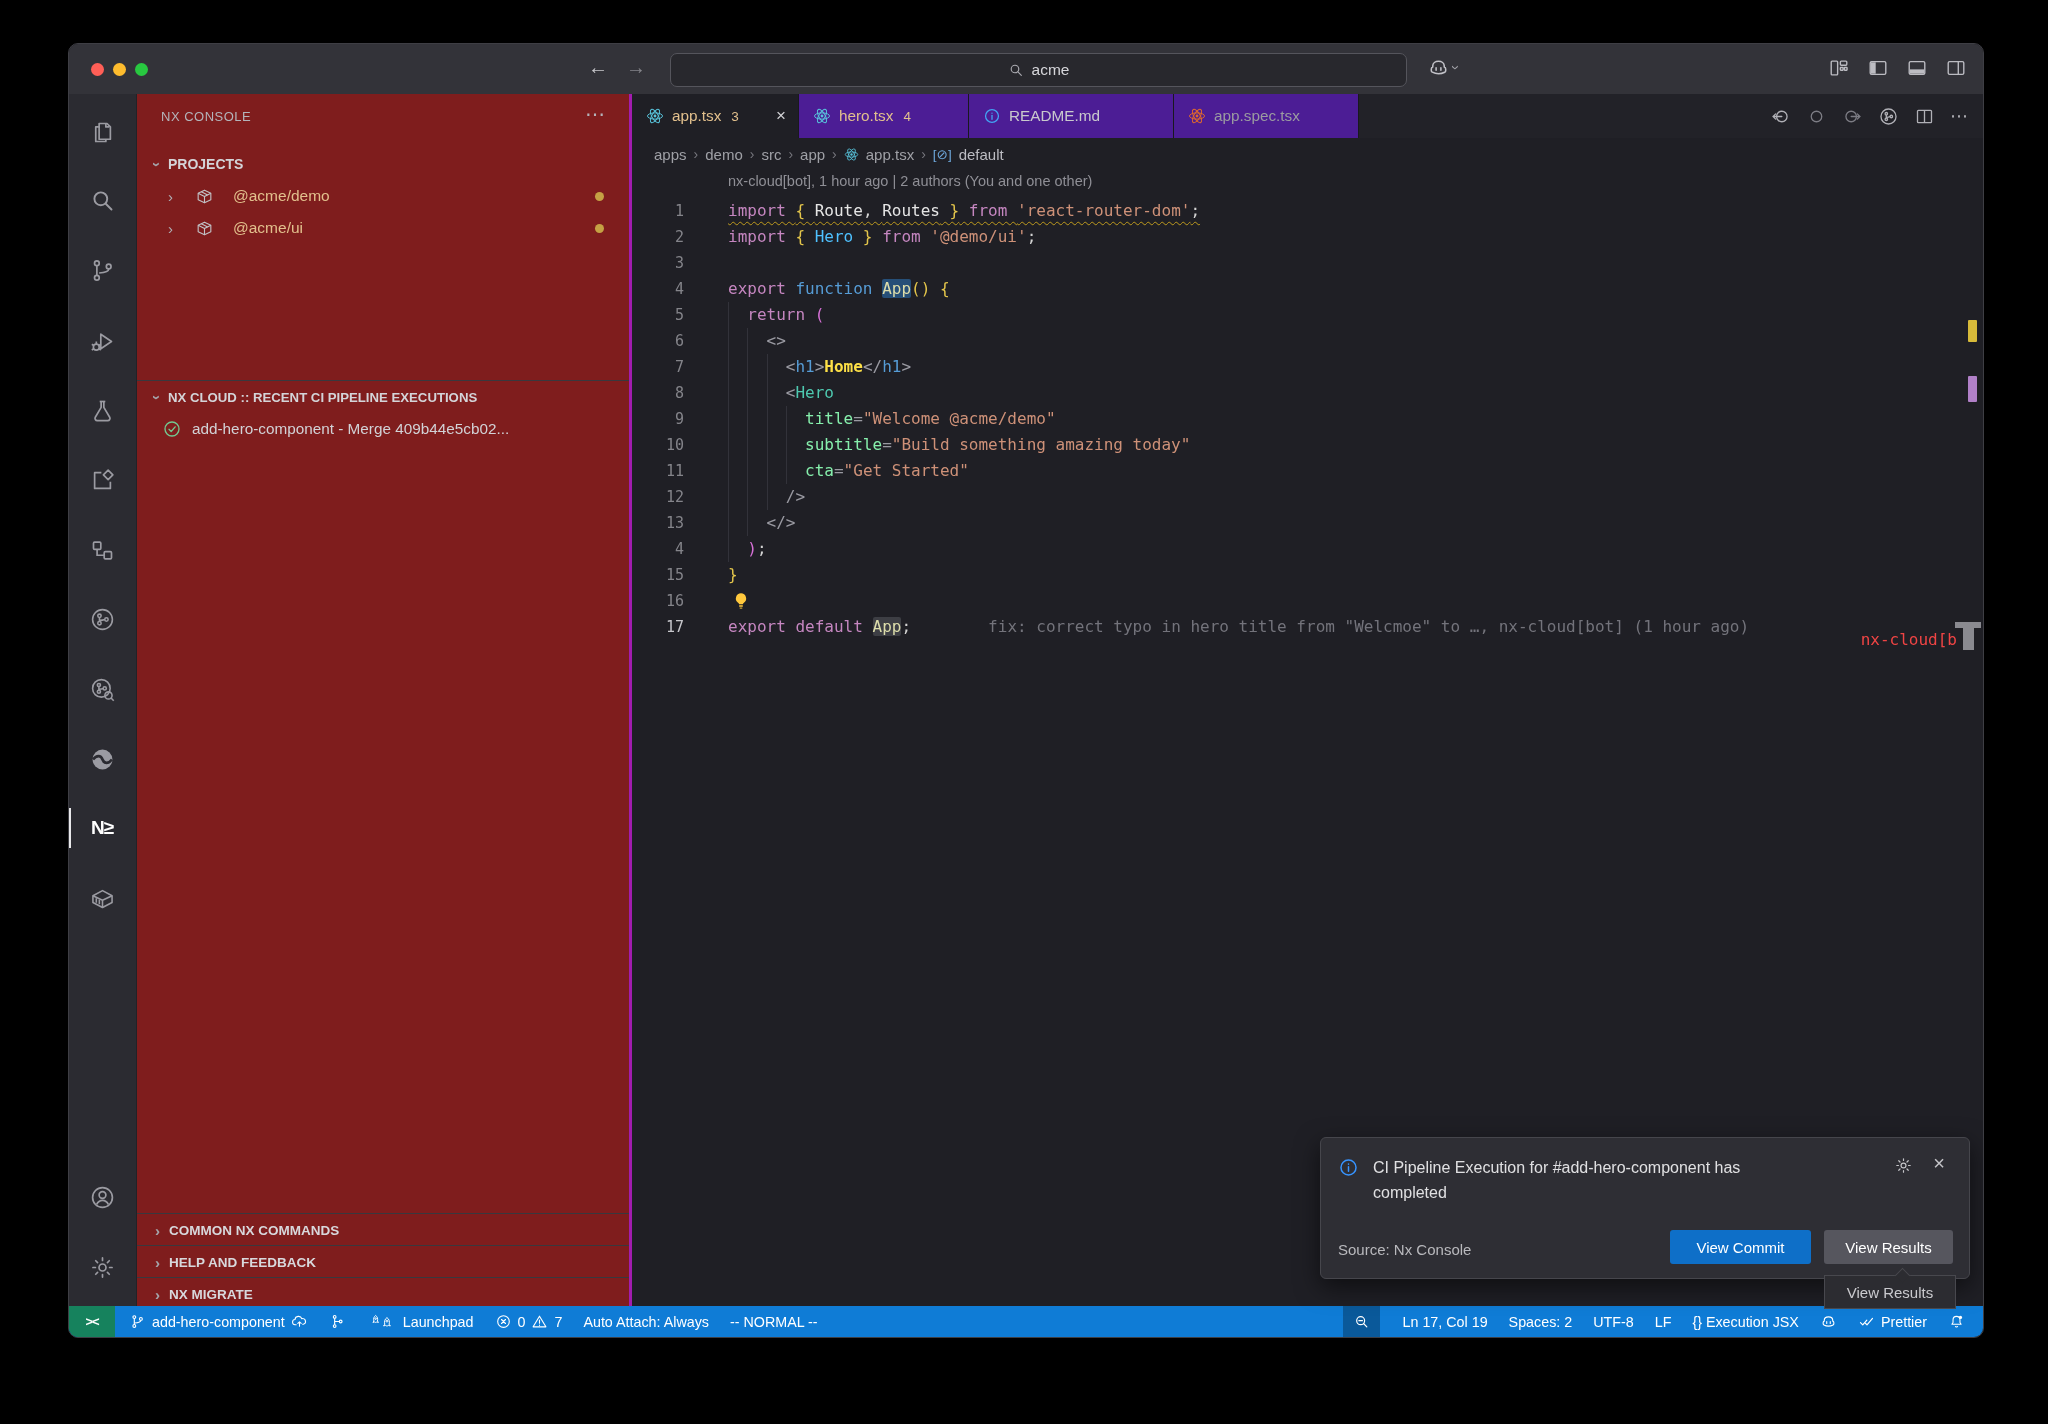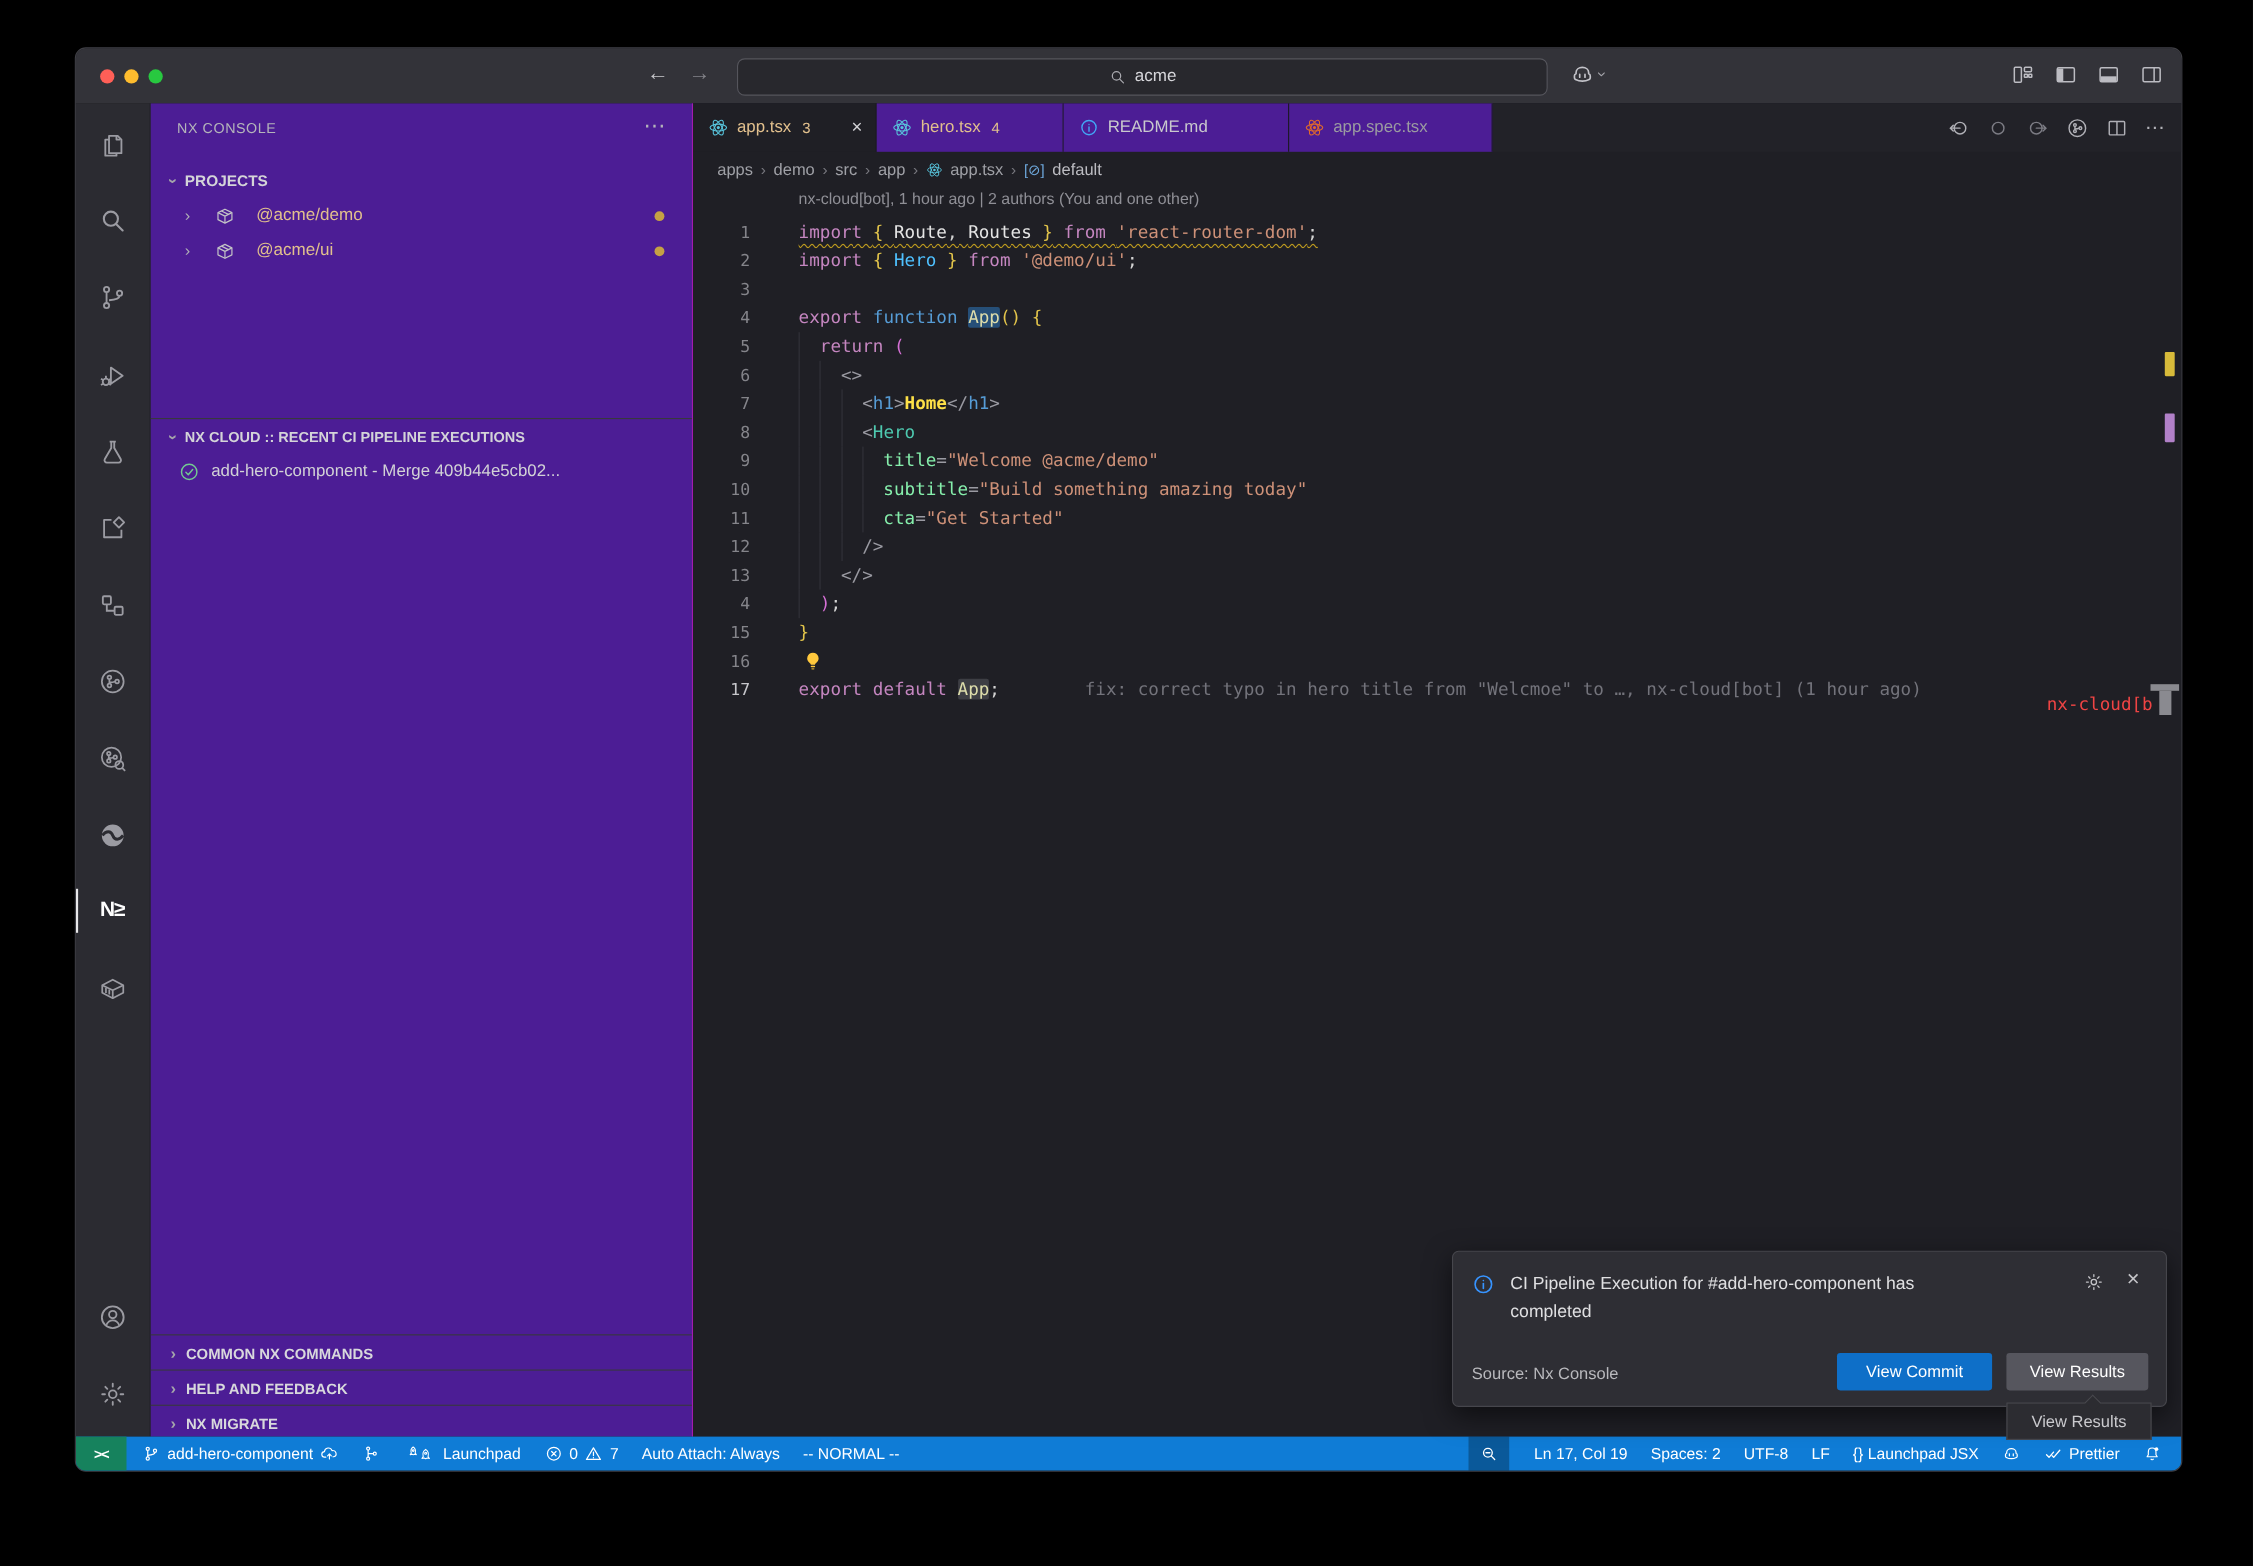--- a/index.html
+++ b/index.html
@@ -19,21 +19,21 @@
   .chev{display:inline-block;font-size:15px;color:#a5a5ab}
   .chev.down{transform:rotate(90deg)}
   
   .main{position:absolute;top:50px;bottom:31px;left:0;right:0;display:flex}
   .activitybar{width:67px;background:#2b2b31;position:relative;flex:none;border-right:1px solid #222227}
   .ab-item{position:absolute;left:9px;width:48px;height:48px;display:flex;align-items:center;justify-content:center;color:#9b9ba2;cursor:pointer}
   .ab-item .ic{width:27px;height:27px}
   .ab-item.active{color:#e8e8ea}
   .ab-item.active::before{content:"";position:absolute;left:-9px;top:4px;width:2px;height:40px;background:#e8e8ea}
   .nxlogo{font-weight:bold;font-size:19px;letter-spacing:-1px;color:#fff}
-  .sidebar{width:492px;background:#4c1d95;position:relative;flex:none;border-right:1px solid #a21caf;overflow:hidden}
+  .sidebar{width:492px;background:#7f1d1d;position:relative;flex:none;border-right:3px solid #a21caf;overflow:hidden}
   .pane-title{position:absolute;top:0;left:0;right:0;height:44px}
   .pane-title .t{position:absolute;left:24px;top:15px;font-size:13px;letter-spacing:.5px;color:#b4b4ba}
   .pane-title .more{position:absolute;right:24px;top:8px;font-size:20px;color:#b4b4ba;cursor:pointer}
   .sec-head{position:absolute;left:0;right:0;height:30px;display:flex;align-items:center;gap:8px;padding-left:18px;color:#d4d4d8;font-weight:bold;font-size:14px;cursor:pointer}
   .sec-head.small{font-size:13.2px}
   .tree-row{position:absolute;left:0;right:0;height:32px;display:flex;align-items:center;cursor:pointer}
   .tree-row .chevr{position:absolute;left:31px;color:#b0b0b6;font-size:15px}
   .tree-row .ic.pkg{position:absolute;left:58px;width:19px;height:19px;color:#c2c2c6}
   .tree-row .plabel{position:absolute;left:96px;font-size:15.5px;color:#e2c08d}
   .tree-row .dot{position:absolute;right:25px;width:9px;height:9px;border-radius:50%;background:#c5a144}
@@ -586,21 +586,21 @@
           <div class="sb-item">
             <span>Spaces: 2</span>
           </div>
           <div class="sb-item">
             <span>UTF-8</span>
           </div>
           <div class="sb-item">
             <span>LF</span>
           </div>
           <div class="sb-item">
-            <span>{} Launchpad JSX</span>
+            <span>{} Execution JSX</span>
           </div>
           <div class="sb-item">
             <span class="ic">
               <svg viewBox="0 0 24 24" fill="none" stroke="currentColor" stroke-width="1.6" stroke-linecap="round" stroke-linejoin="round">
                 <path d="M4.5 13.5c0-1 .6-1.8 1.5-2v-1c0-3 2.7-5 6-5s6 2 6 5v1c.9.2 1.5 1 1.5 2v1.8c0 .7-.4 1.3-1 1.6-1.9 1-4.1 1.6-6.5 1.6s-4.6-.6-6.5-1.6c-.6-.3-1-.9-1-1.6z"></path>
                 <path d="M9.5 12.2v2.6M14.5 12.2v2.6"></path>
               </svg>
             </span>
           </div>
           <div class="sb-item">

